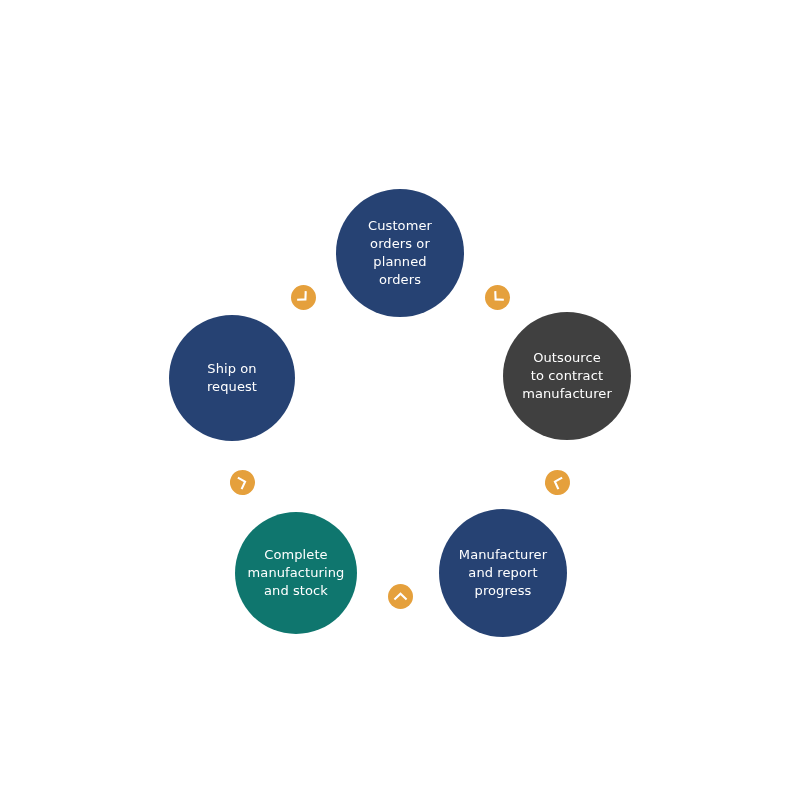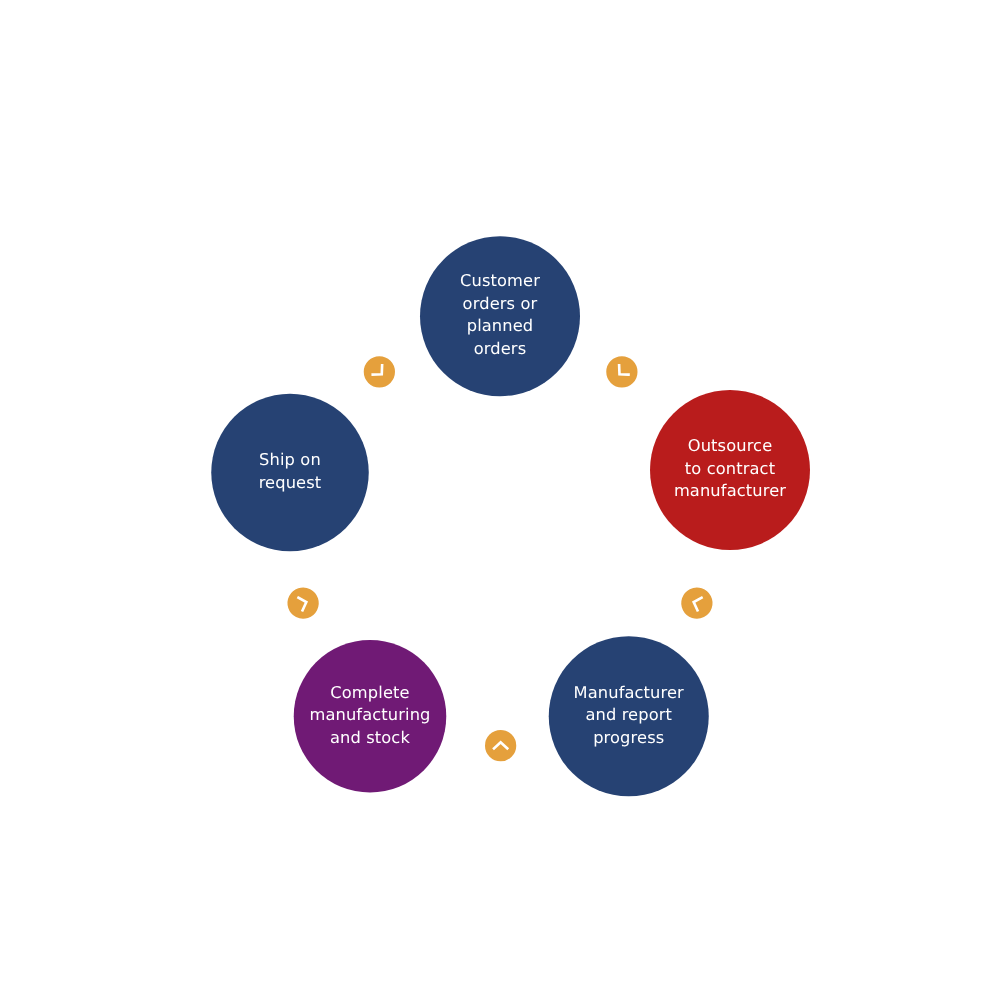--- a/index.html
+++ b/index.html
@@ -63,33 +63,33 @@
 
 <div id="diagram">
 
   <div class="node" style="width: 128px; height: 128px; left: 336px; top: 158px; background: rgb(38, 66, 115);">
     <span class="node-label">Customer
 orders or
 planned
 orders</span>
   </div>
 
-  <div class="node" style="width: 128px; height: 128px; left: 520px; top: 281px; background: #b91c1c;">
+  <div class="node" style="width: 128px; height: 128px; left: 503px; top: 281px; background: #404040;">
     <span class="node-label">Outsource
 to contract
 manufacturer</span>
   </div>
 
   <div class="node" style="width: 128px; height: 128px; left: 439px; top: 478px; background: rgb(38, 66, 115);">
     <span class="node-label">Manufacturer
 and report
 progress</span>
   </div>
 
-  <div class="node" style="width: 122px; height: 122px; left: 235px; top: 481px; background: #701a75;">
+  <div class="node" style="width: 122px; height: 122px; left: 235px; top: 481px; background: #0f766e;">
     <span class="node-label">Complete
 manufacturing
 and stock</span>
   </div>
 
   <div class="node" style="width: 126px; height: 126px; left: 169px; top: 284px; background: rgb(38, 66, 115);">
     <span class="node-label">Ship on
 request</span>
   </div>
 

